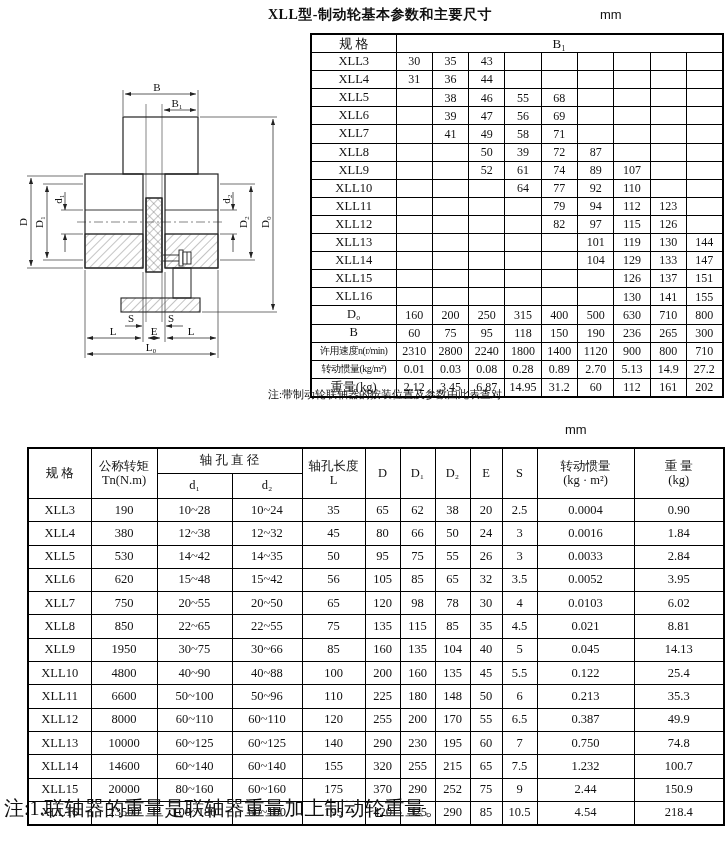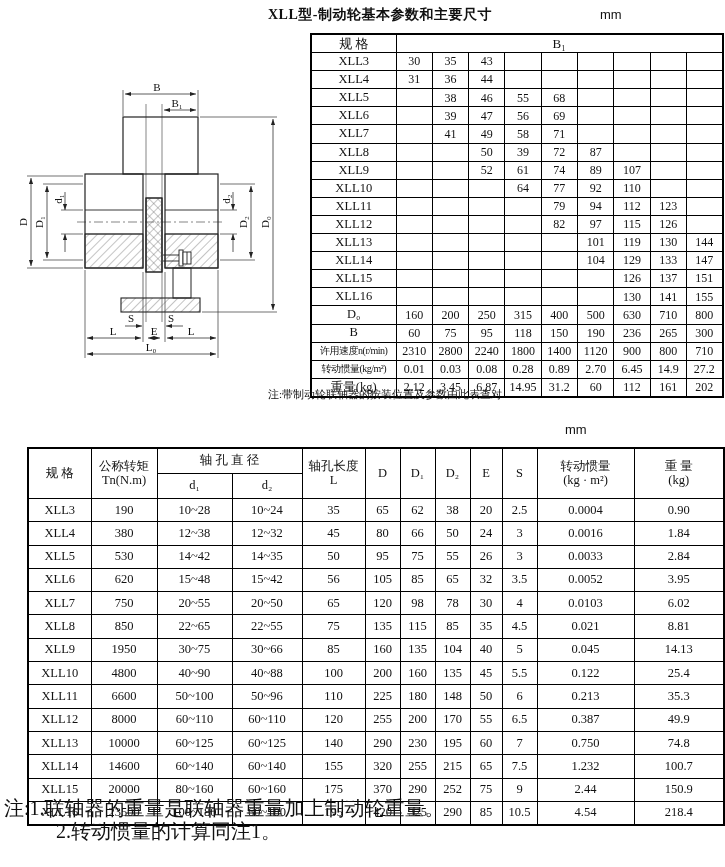--- a/index.html
+++ b/index.html
@@ -353,21 +353,21 @@
         <td>710</td>
       </tr>
       <tr>
         <td class="lbl small">转动惯量(kg/m²)</td>
         <td>0.01</td>
         <td>0.03</td>
         <td>0.08</td>
         <td>0.28</td>
         <td>0.89</td>
         <td>2.70</td>
-        <td>6.45</td>
+        <td>5.13</td>
         <td>14.9</td>
         <td>27.2</td>
       </tr>
       <tr>
         <td class="lbl">重量(kg)</td>
         <td>2.12</td>
         <td>3.45</td>
         <td>6.87</td>
         <td>14.95</td>
         <td>31.2</td>
@@ -625,14 +625,13 @@
         <td>85</td>
         <td>10.5</td>
         <td>4.54</td>
         <td>218.4</td>
       </tr>
     </tbody>
 </table>
 
 <div class="abs bottom-notes" style="left:4px;top:797px;">
   <div>注:1.联轴器的重量是联轴器重量加上制动轮重量。</div>
-  <div class="indent">2.转动惯量的计算同注1。</div>
 </div>
 
 </body></html>

